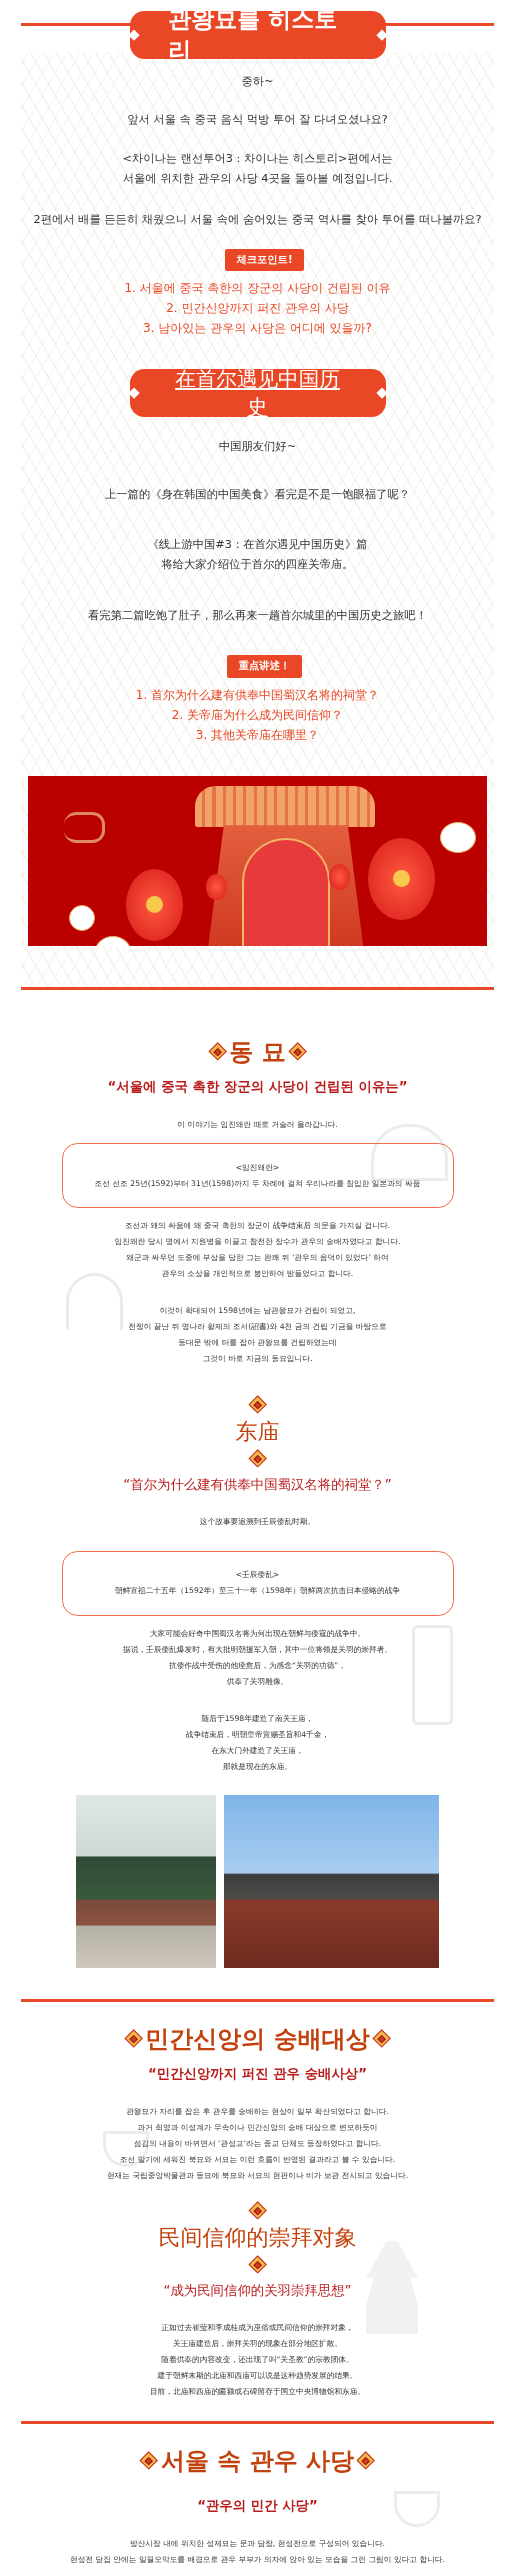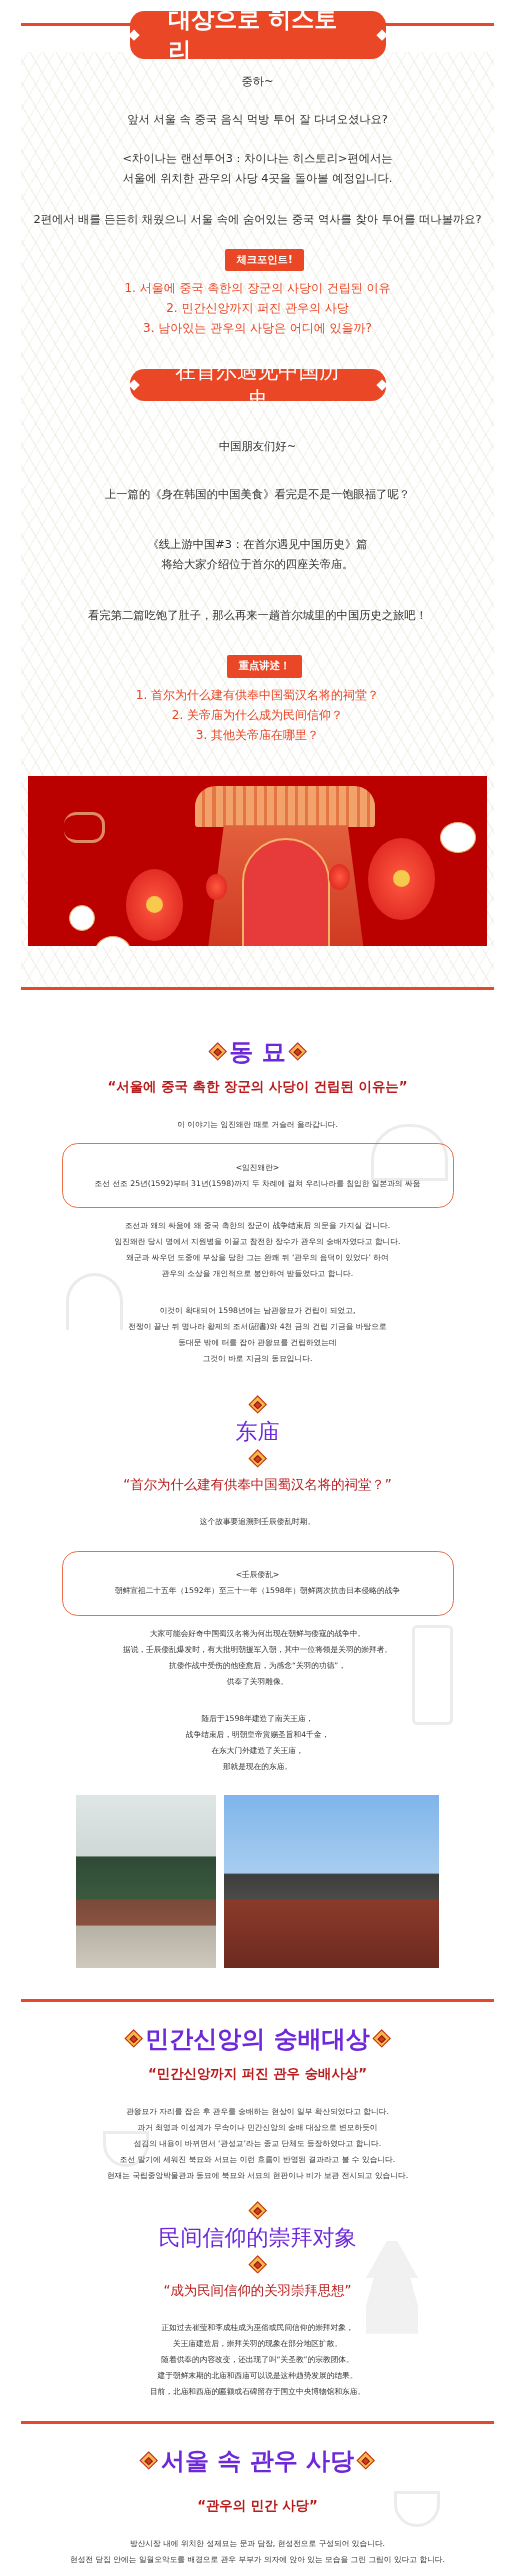--- a/index.html
+++ b/index.html
@@ -60,21 +60,21 @@
   }
   .banner .window {
     position: absolute; left: 214px; top: 62px; width: 88px; height: 118px;
     border-radius: 44px 44px 0 0; background: #e73b3b; border: 2.1px solid #f2b466;
   }
   .lantern { position: absolute; border-radius: 50%; background: radial-gradient(#ff5a40, #d61a1a); }
   .lantern .flower { position: absolute; left: 50%; top: 50%; width: 17.5px; height: 17.5px; margin: -8.8px 0 0 -8.8px; border-radius: 50%; background: #f7c94c; }
   .cloud { position: absolute; border-radius: 50%; background: #fff; border: 1.5px solid #e8b26a; }
   .swirl { position: absolute; border: 3.1px solid #de8a64; border-radius: 12.4px; border-left: none; }
 
-  .sec-title { text-align: center; color: #6d28d9; font-weight: bold; display: flex; align-items: center; justify-content: center; gap: 5.2px; }
+  .sec-title { text-align: center; color: #c2410c; font-weight: bold; display: flex; align-items: center; justify-content: center; gap: 5.2px; }
   .sec-title.lg { font-size: 24px; }
   .sec-title.md { font-size: 22px; flex-direction: column; }
   .gem {
     width: 13.4px; height: 13.4px; background: #f7b64b; border: 1.5px solid #c02a22;
     transform: rotate(45deg); display: inline-flex; align-items: center; justify-content: center;
   }
   .gem::after { content: ""; width: 4.1px; height: 4.1px; background: #d63a1e; border: 0.5px solid #8b1c12; }
   .quote { text-align: center; color: #b91c1c; font-size: 13.4px; font-weight: bold; }
   .quote.light { font-weight: normal; }
 
@@ -96,21 +96,21 @@
 </style>
 </head>
 <body>
 
 <div class="page">
 
   <div class="top-header">
     <div class="line"></div>
     <div class="pill">
       <span class="dia"></span>
-      <span>대상으로 히스토리</span>
+      <span>관왕묘를 히스토리</span>
       <span class="dia"></span>
     </div>
   </div>
 
   <div class="pattern center" style="padding-top:20.6px;padding-bottom:20.6px;">
     <p class="p" style="font-size:11.3px;">중하~</p>
     <div class="gap-m"></div>
     <p class="p" style="font-size:11.3px;">앞서 서울 속 중국 음식 먹방 투어 잘 다녀오셨나요?</p>
     <div class="gap-m"></div>
     <p class="p" style="font-size:11.3px;line-height:20.6px;">&lt;차이나는 랜선투어3 : 차이나는 히스토리&gt;편에서는</p>
@@ -120,21 +120,21 @@
     <div class="gap-m"></div>
     <span class="badge">체크포인트!</span>
     <ul class="red-list" style="margin-top:7.2px;">
       <li>1. 서울에 중국 촉한의 장군의 사당이 건립된 이유</li>
       <li>2. 민간신앙까지 퍼진 관우의 사당</li>
       <li>3. 남아있는 관우의 사당은 어디에 있을까?</li>
     </ul>
 
     <div class="gap-l"></div>
     <div style="position:relative;height:48px;">
-      <div class="pill" style="top:0;width:256px;height:32px;font-size:20.6px;font-weight:normal;">
+      <div class="pill" style="top:0;width:256px;height:48px;font-size:20.6px;font-weight:normal;text-decoration:underline;">
         <span class="dia"></span>
         <span>在首尔遇见中国历史</span>
         <span class="dia"></span>
       </div>
     </div>
     <div class="gap-m"></div>
     <p class="p" style="font-size:11.3px;">中国朋友们好~</p>
     <div class="gap-l"></div>
     <p class="p" style="font-size:11.3px;">上一篇的《身在韩国的中国美食》看完是不是一饱眼福了呢？</p>
     <div class="gap-l"></div>

